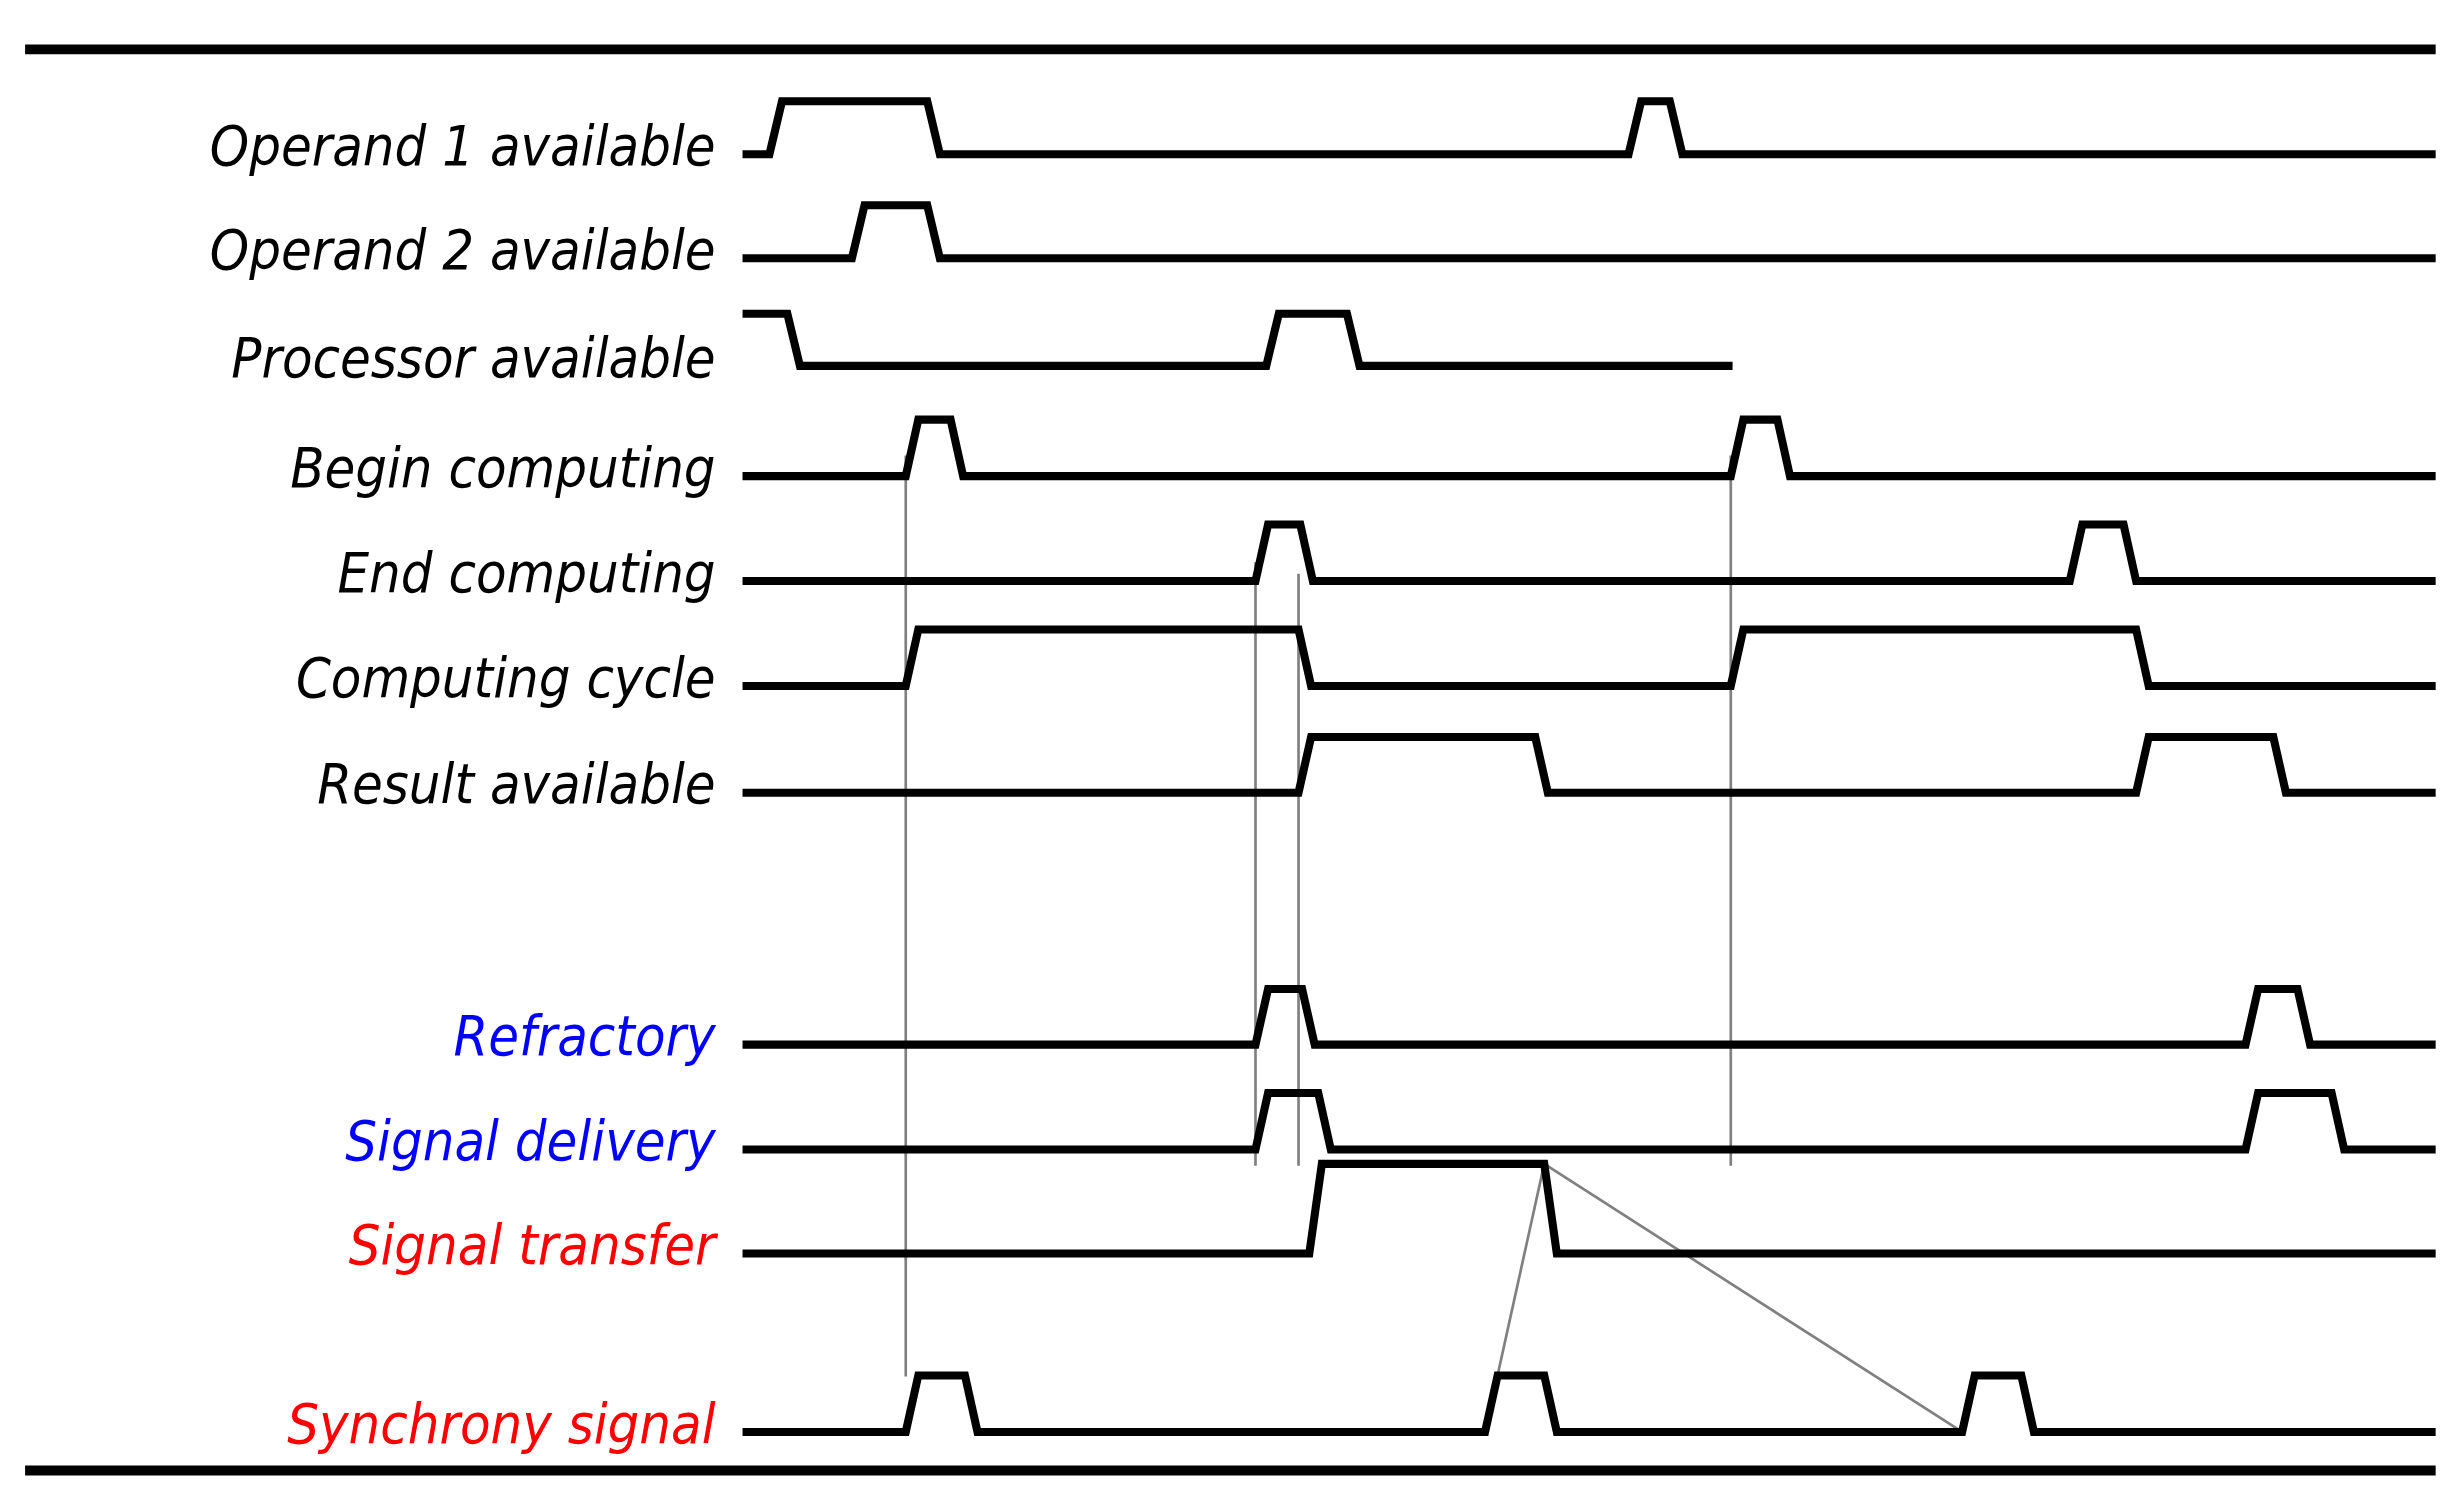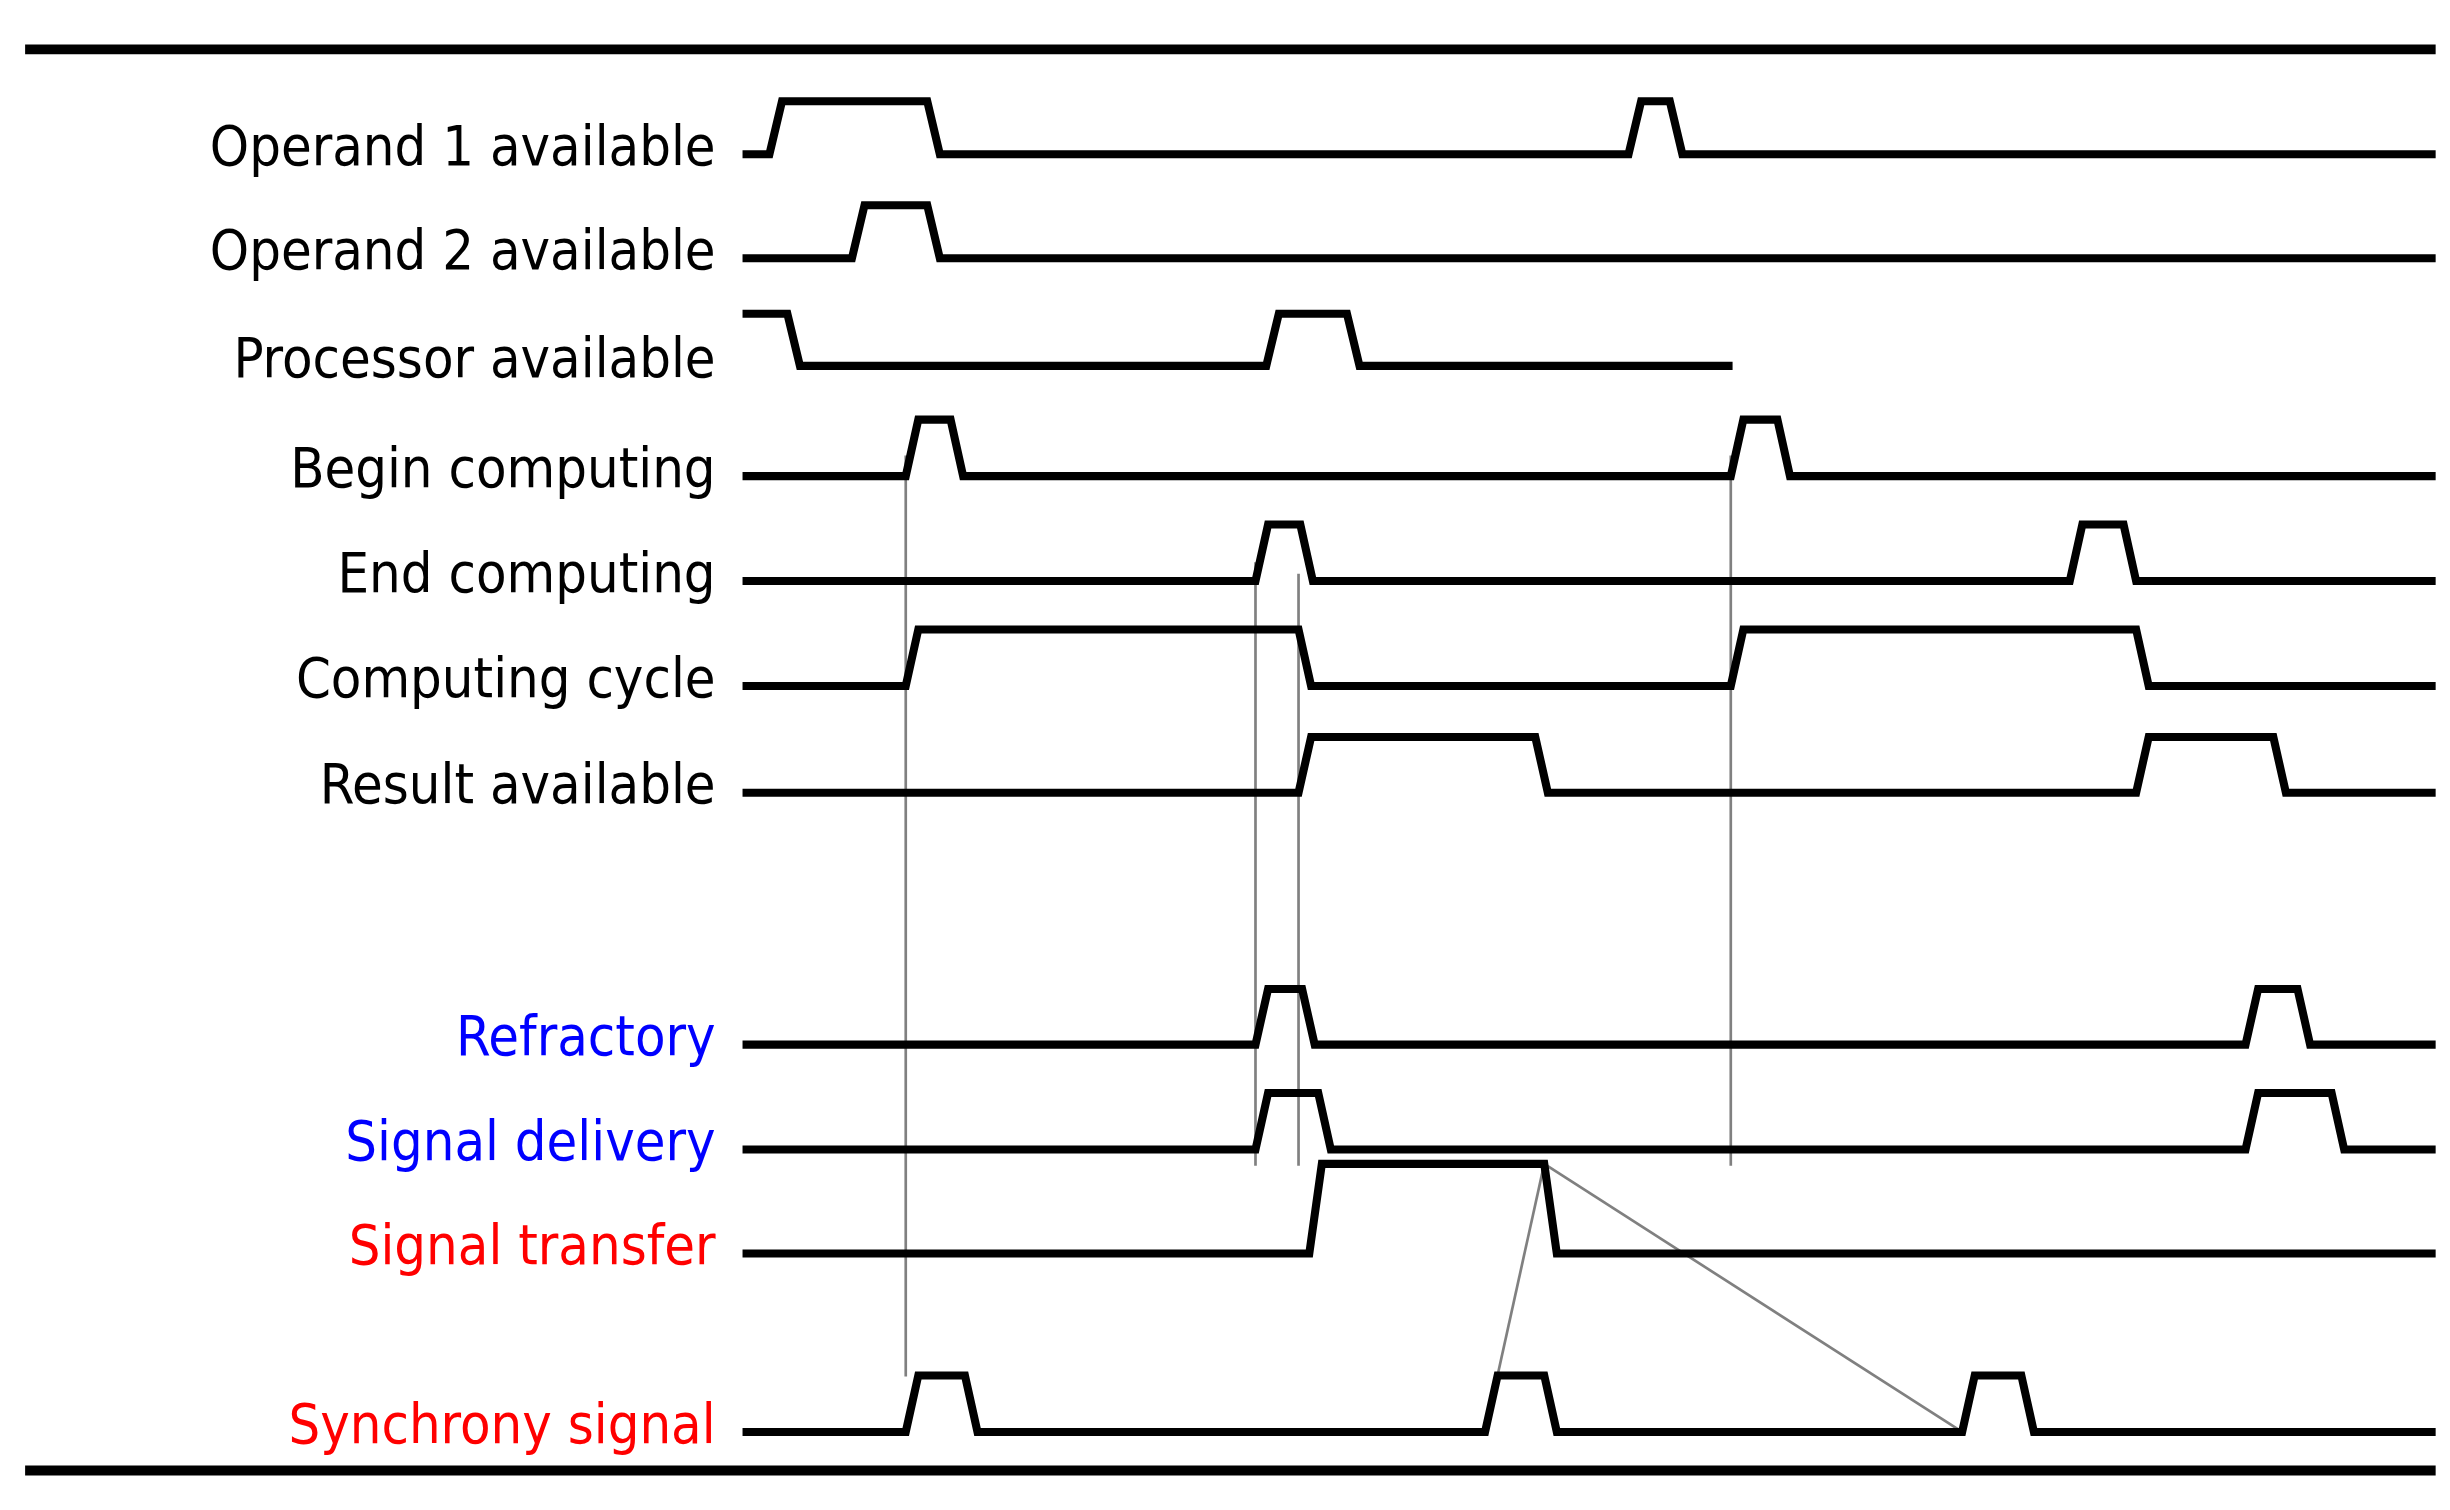--- a/index.html
+++ b/index.html
@@ -2,21 +2,21 @@
 <html style="font-size:14.3px"><head>
 <meta charset="utf-8">
 <title>Timing Diagram</title>
 <style>
   html,body{margin:0;padding:0;background:#ffffff;}
   body{
     width:2450px;height:1510px;
     font-family:"DejaVu Sans Condensed","Liberation Sans",sans-serif;
     overflow:hidden;
   }
-  #figure{position:relative;width:2450px;height:1510px;background:#fff;}
+  #figure{position:relative;width:2450px;height:1510px;background:#fff;font-style:italic;}
   #timing-svg{position:absolute;left:0;top:0;width:2450px;height:1510px;display:block;}
   .row-label{
     font-family:"DejaVu Sans","Liberation Sans",sans-serif;
     font-size:62px;
     font-stretch:condensed;
     dominant-baseline:alphabetic;
     text-anchor:end;
     white-space:pre;
   }
   .lbl-black{fill:#000000;}

